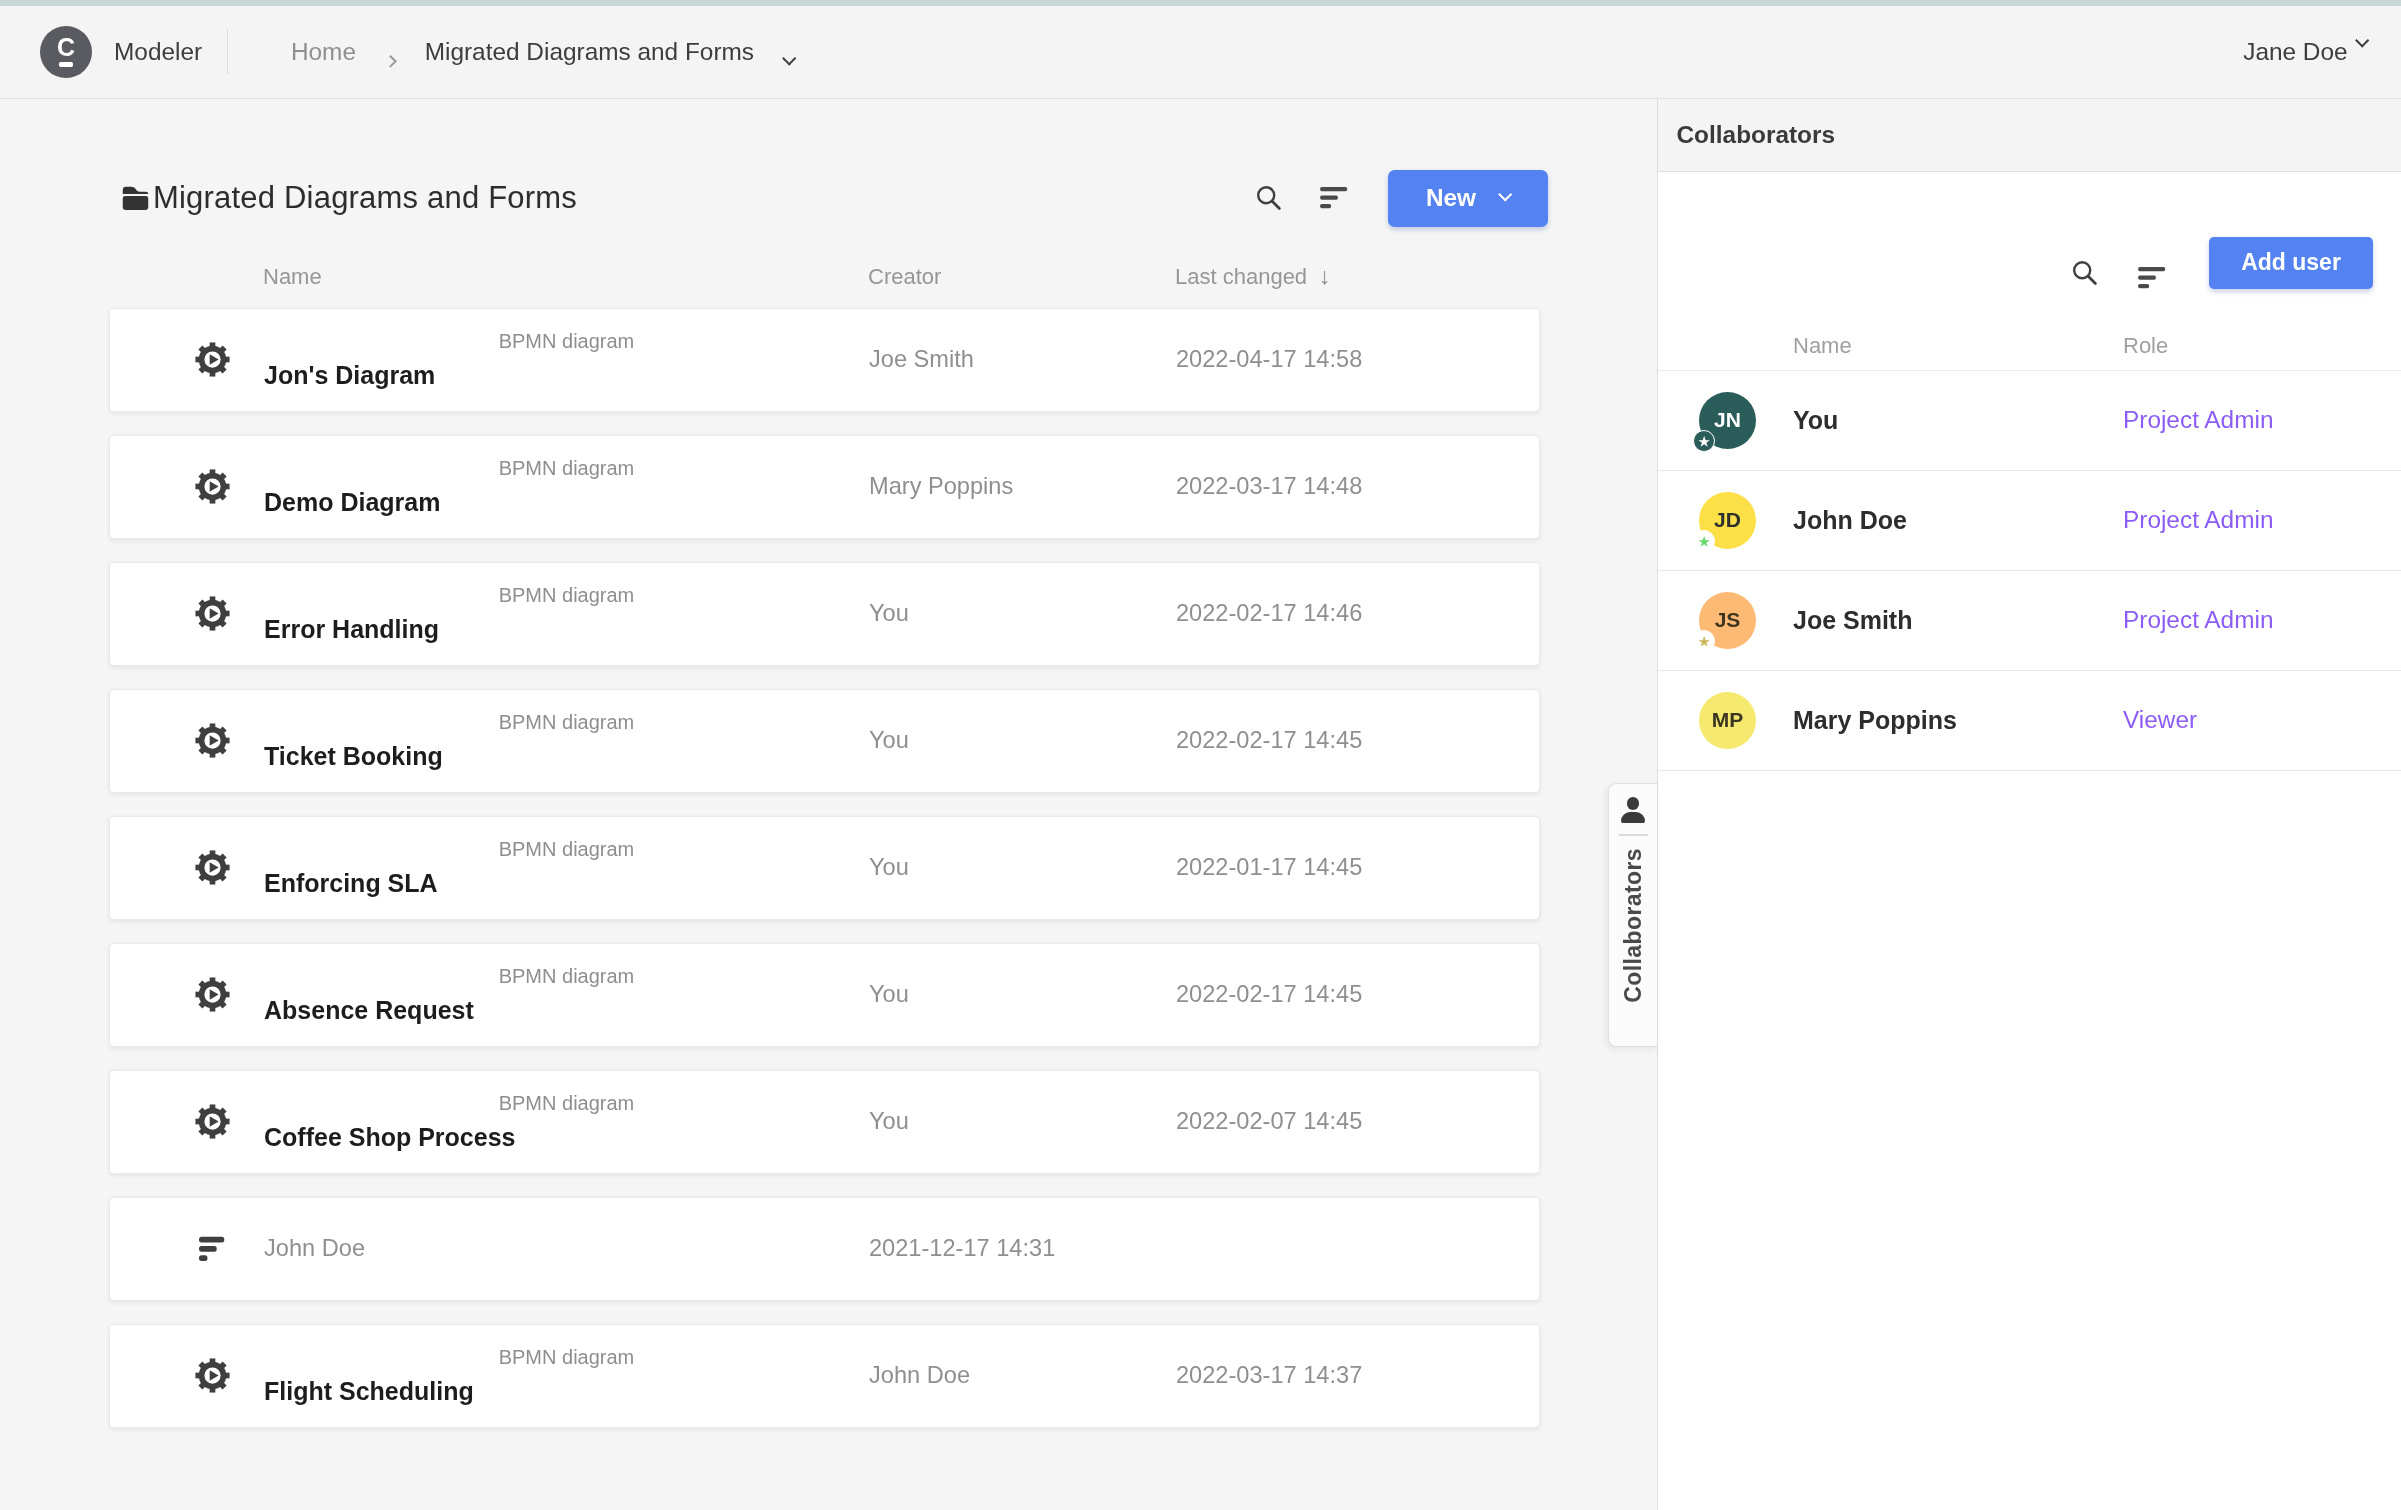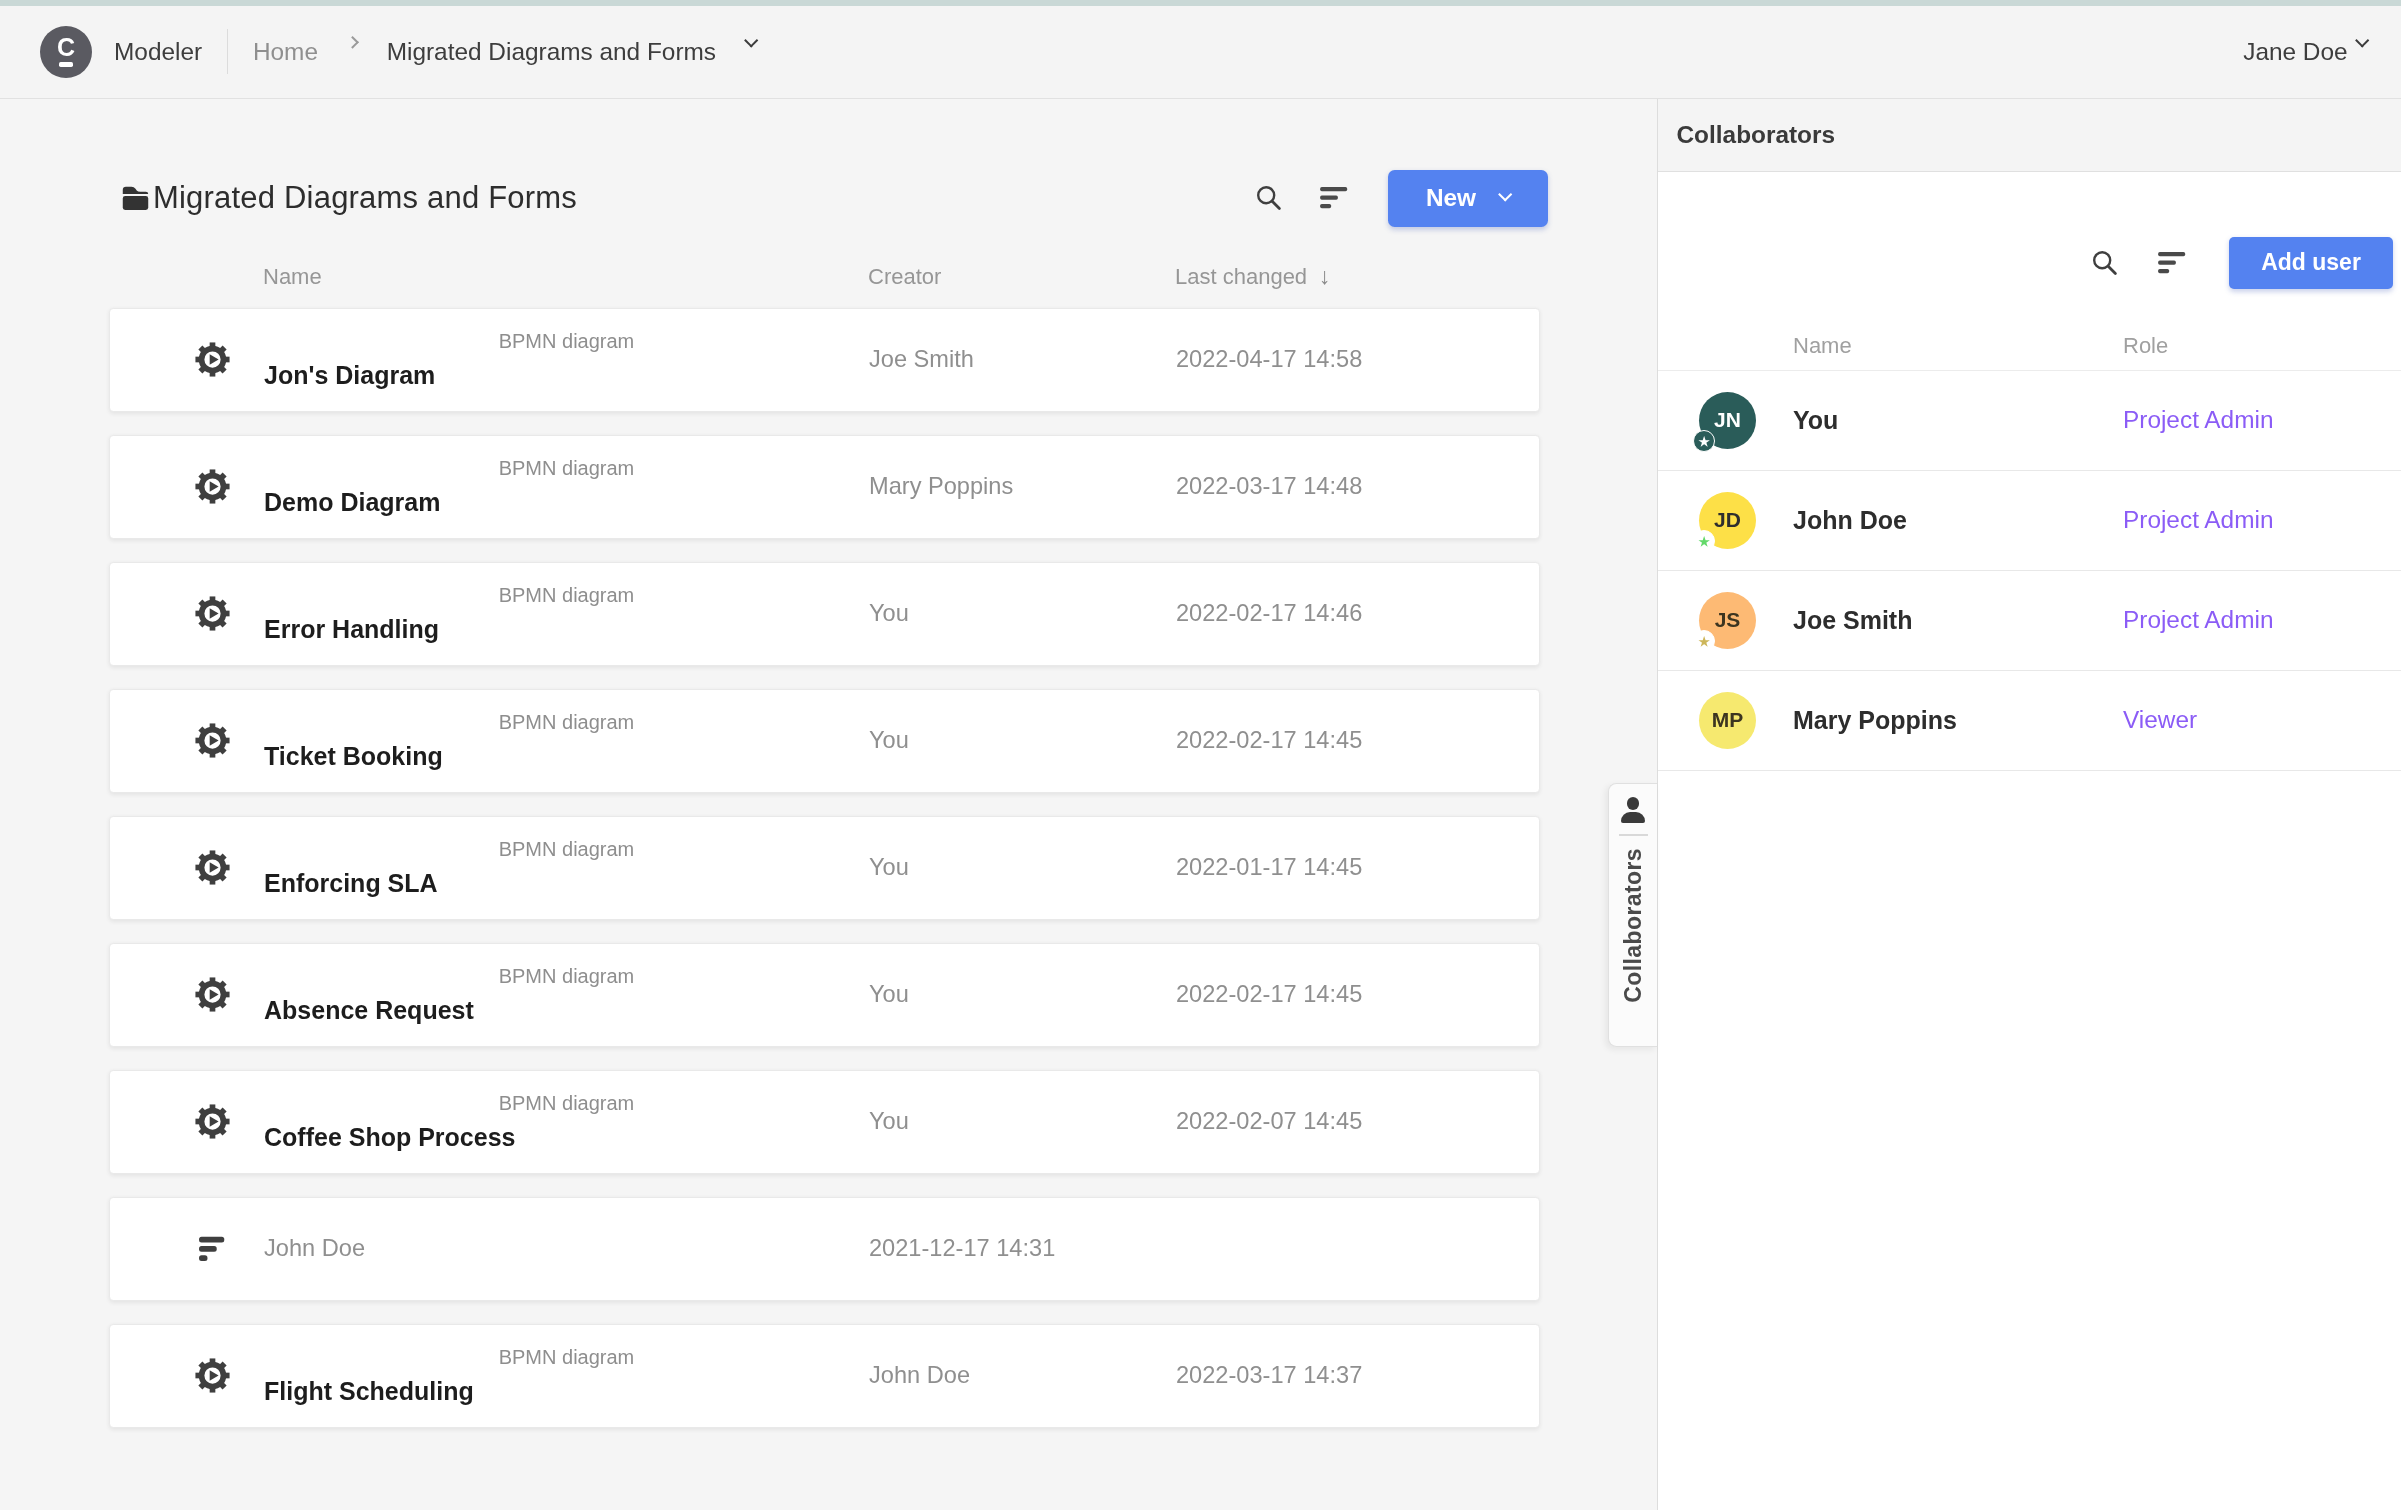--- a/index.html
+++ b/index.html
@@ -15,21 +15,21 @@
     display:flex;align-items:center;padding:0 34px 0 40px;box-sizing:border-box;
   }
   .logo{
     width:52px;height:52px;border-radius:50%;background:#5a5a61;flex:0 0 auto;
     display:flex;flex-direction:column;align-items:center;justify-content:center;
   }
   .logo .logo-c{color:#fff;font-weight:bold;font-size:25px;line-height:23.6px;}
   .logo .logo-bar{width:13.5px;height:5px;border-radius:1.7px;background:#fff;margin-top:2.5px;}
   .brand{font-size:24.4px;color:#3d3d3d;margin-left:22px;}
   .topbar-divider{width:0.8px;height:45px;background:#dcdcdc;margin:0 25px;}
-  .crumb{display:flex;align-items:flex-start;gap:30px;}
+  .crumb{display:flex;align-items:flex-end;gap:30px;margin-left:38px;}
   .crumb-home{font-size:24.4px;color:#8f8f8f;}
   .crumb-current{font-size:24.4px;color:#3d3d3d;}
   .topbar-spacer{flex:1;}
   .user-menu{display:flex;align-items:flex-start;gap:9px;font-size:24.4px;color:#3d3d3d;}
   
   .chev{display:inline-block;border-style:solid;border-color:currentColor;border-width:0 2.1px 2.1px 0;padding:0;}
   .chev-right{width:6.7px;height:6.7px;transform:rotate(-45deg);color:#9a9a9a;}
   .chev-down{width:8.4px;height:8.4px;transform:rotate(45deg) translate(-1.7px,-1.7px);}
   .chev-down-white{width:8.4px;height:8.4px;border-width:0 2.5px 2.5px 0;border-color:#fff;transform:rotate(45deg) translate(-2.5px,-2.5px);}
   
@@ -62,21 +62,21 @@
   .cell-icon{display:flex;justify-content:center;align-items:center;padding-left:51px;}
   .ftype{font-size:20px;color:#8e8e8e;margin-bottom:7.6px;text-align:center;}
   .fname{font-size:25px;font-weight:bold;color:#1d1d1d;}
   .fmeta{font-size:23.6px;color:#8f8f8f;}
   
   .panel-band{
     height:73px;background:#f4f4f4;border-bottom:0.8px solid #e0e0e0;
     display:flex;align-items:center;padding-left:18.5px;box-sizing:border-box;
   }
   .panel-title{font-size:24.4px;font-weight:bold;color:#3a3a3a;}
-  .panel-toolbar{margin-top:65px;padding-right:8px;display:flex;align-items:center;justify-content:flex-end;}
+  .panel-toolbar{margin-top:65px;padding-right:28px;display:flex;align-items:flex-end;justify-content:flex-end;}
   .panel-toolbar .sort-btn{margin-left:37px;}
   .btn-adduser{width:164px;height:52px;font-size:23px;font-weight:bold;border-radius:5px;margin-left:42px;}
   .collab-grid{display:grid;grid-template-columns:94px 330px 1fr;align-items:center;padding-left:41px;}
   .collab-head{margin-top:42px;height:39px;font-size:22px;color:#a0a0a0;border-bottom:0.8px solid #ececec;}
   .collab-head .hd{padding-bottom:8.4px;}
   .collab-row{height:99px;border-bottom:0.8px solid #e8e8e8;cursor:pointer;}
   .avatar{position:relative;width:57px;height:57px;border-radius:50%;
     display:flex;align-items:center;justify-content:center;font-size:21px;font-weight:bold;}
   .badge{
     position:absolute;left:-5.9px;bottom:-3.4px;width:22px;height:22px;border-radius:50%;

